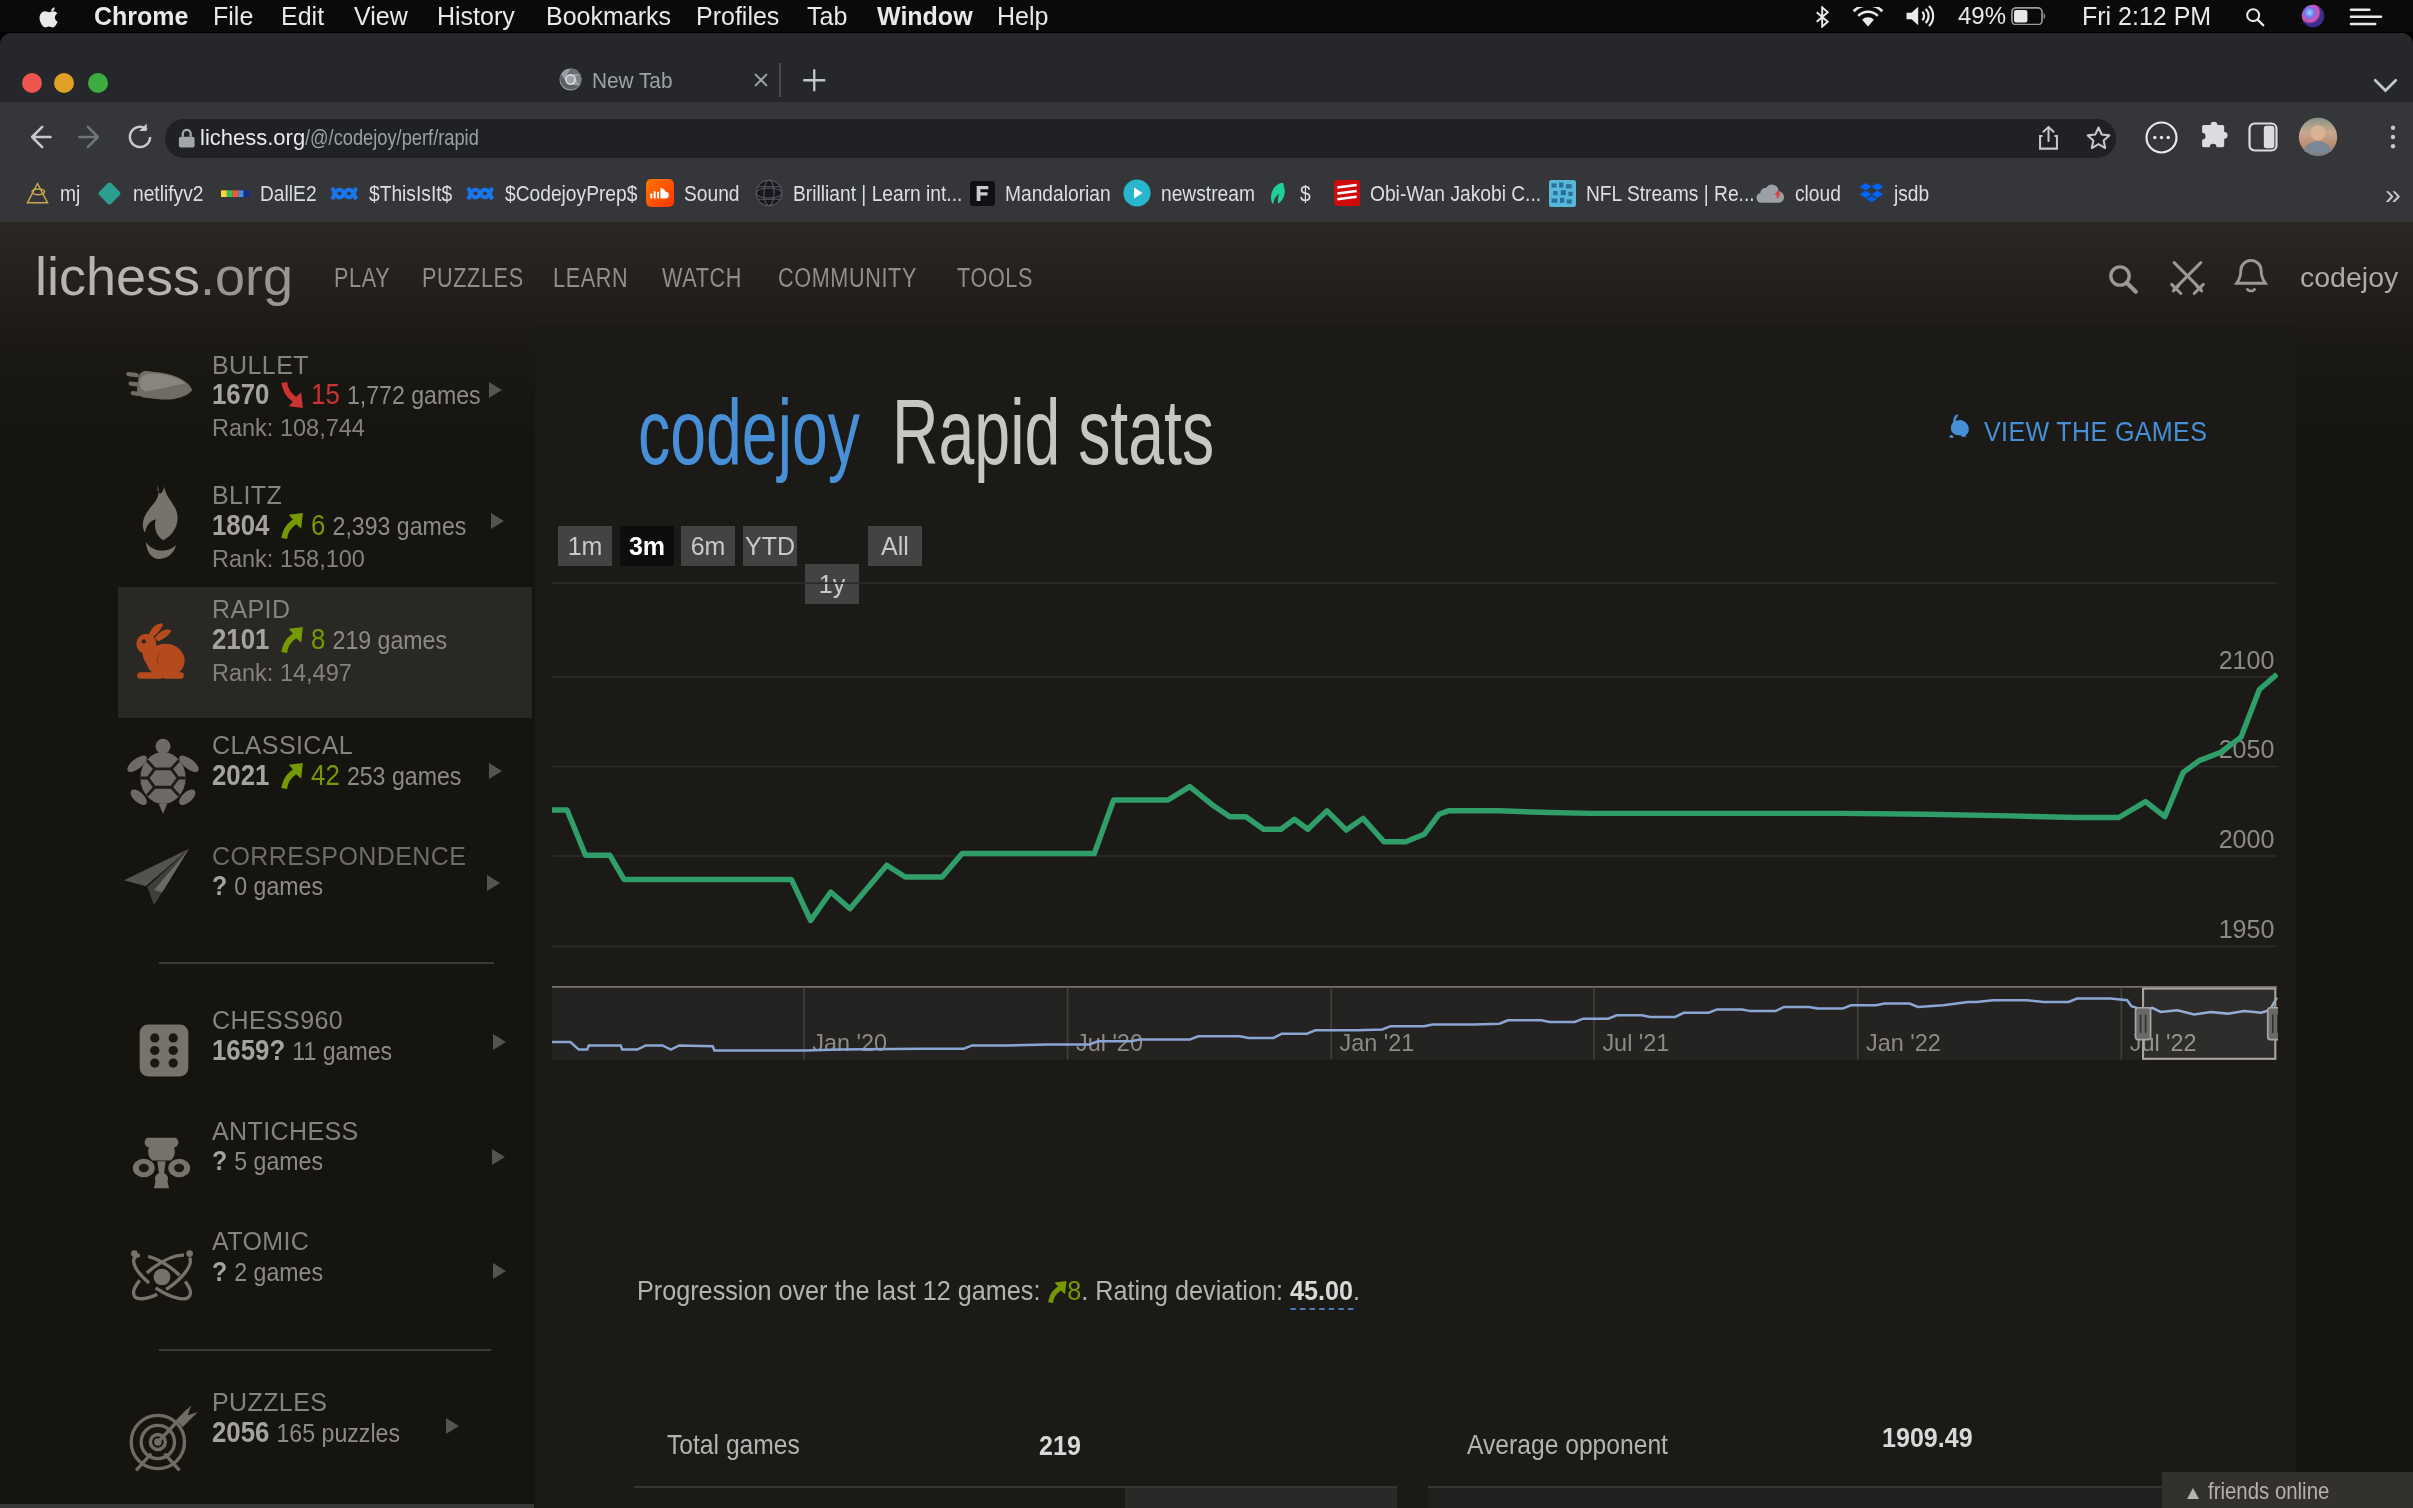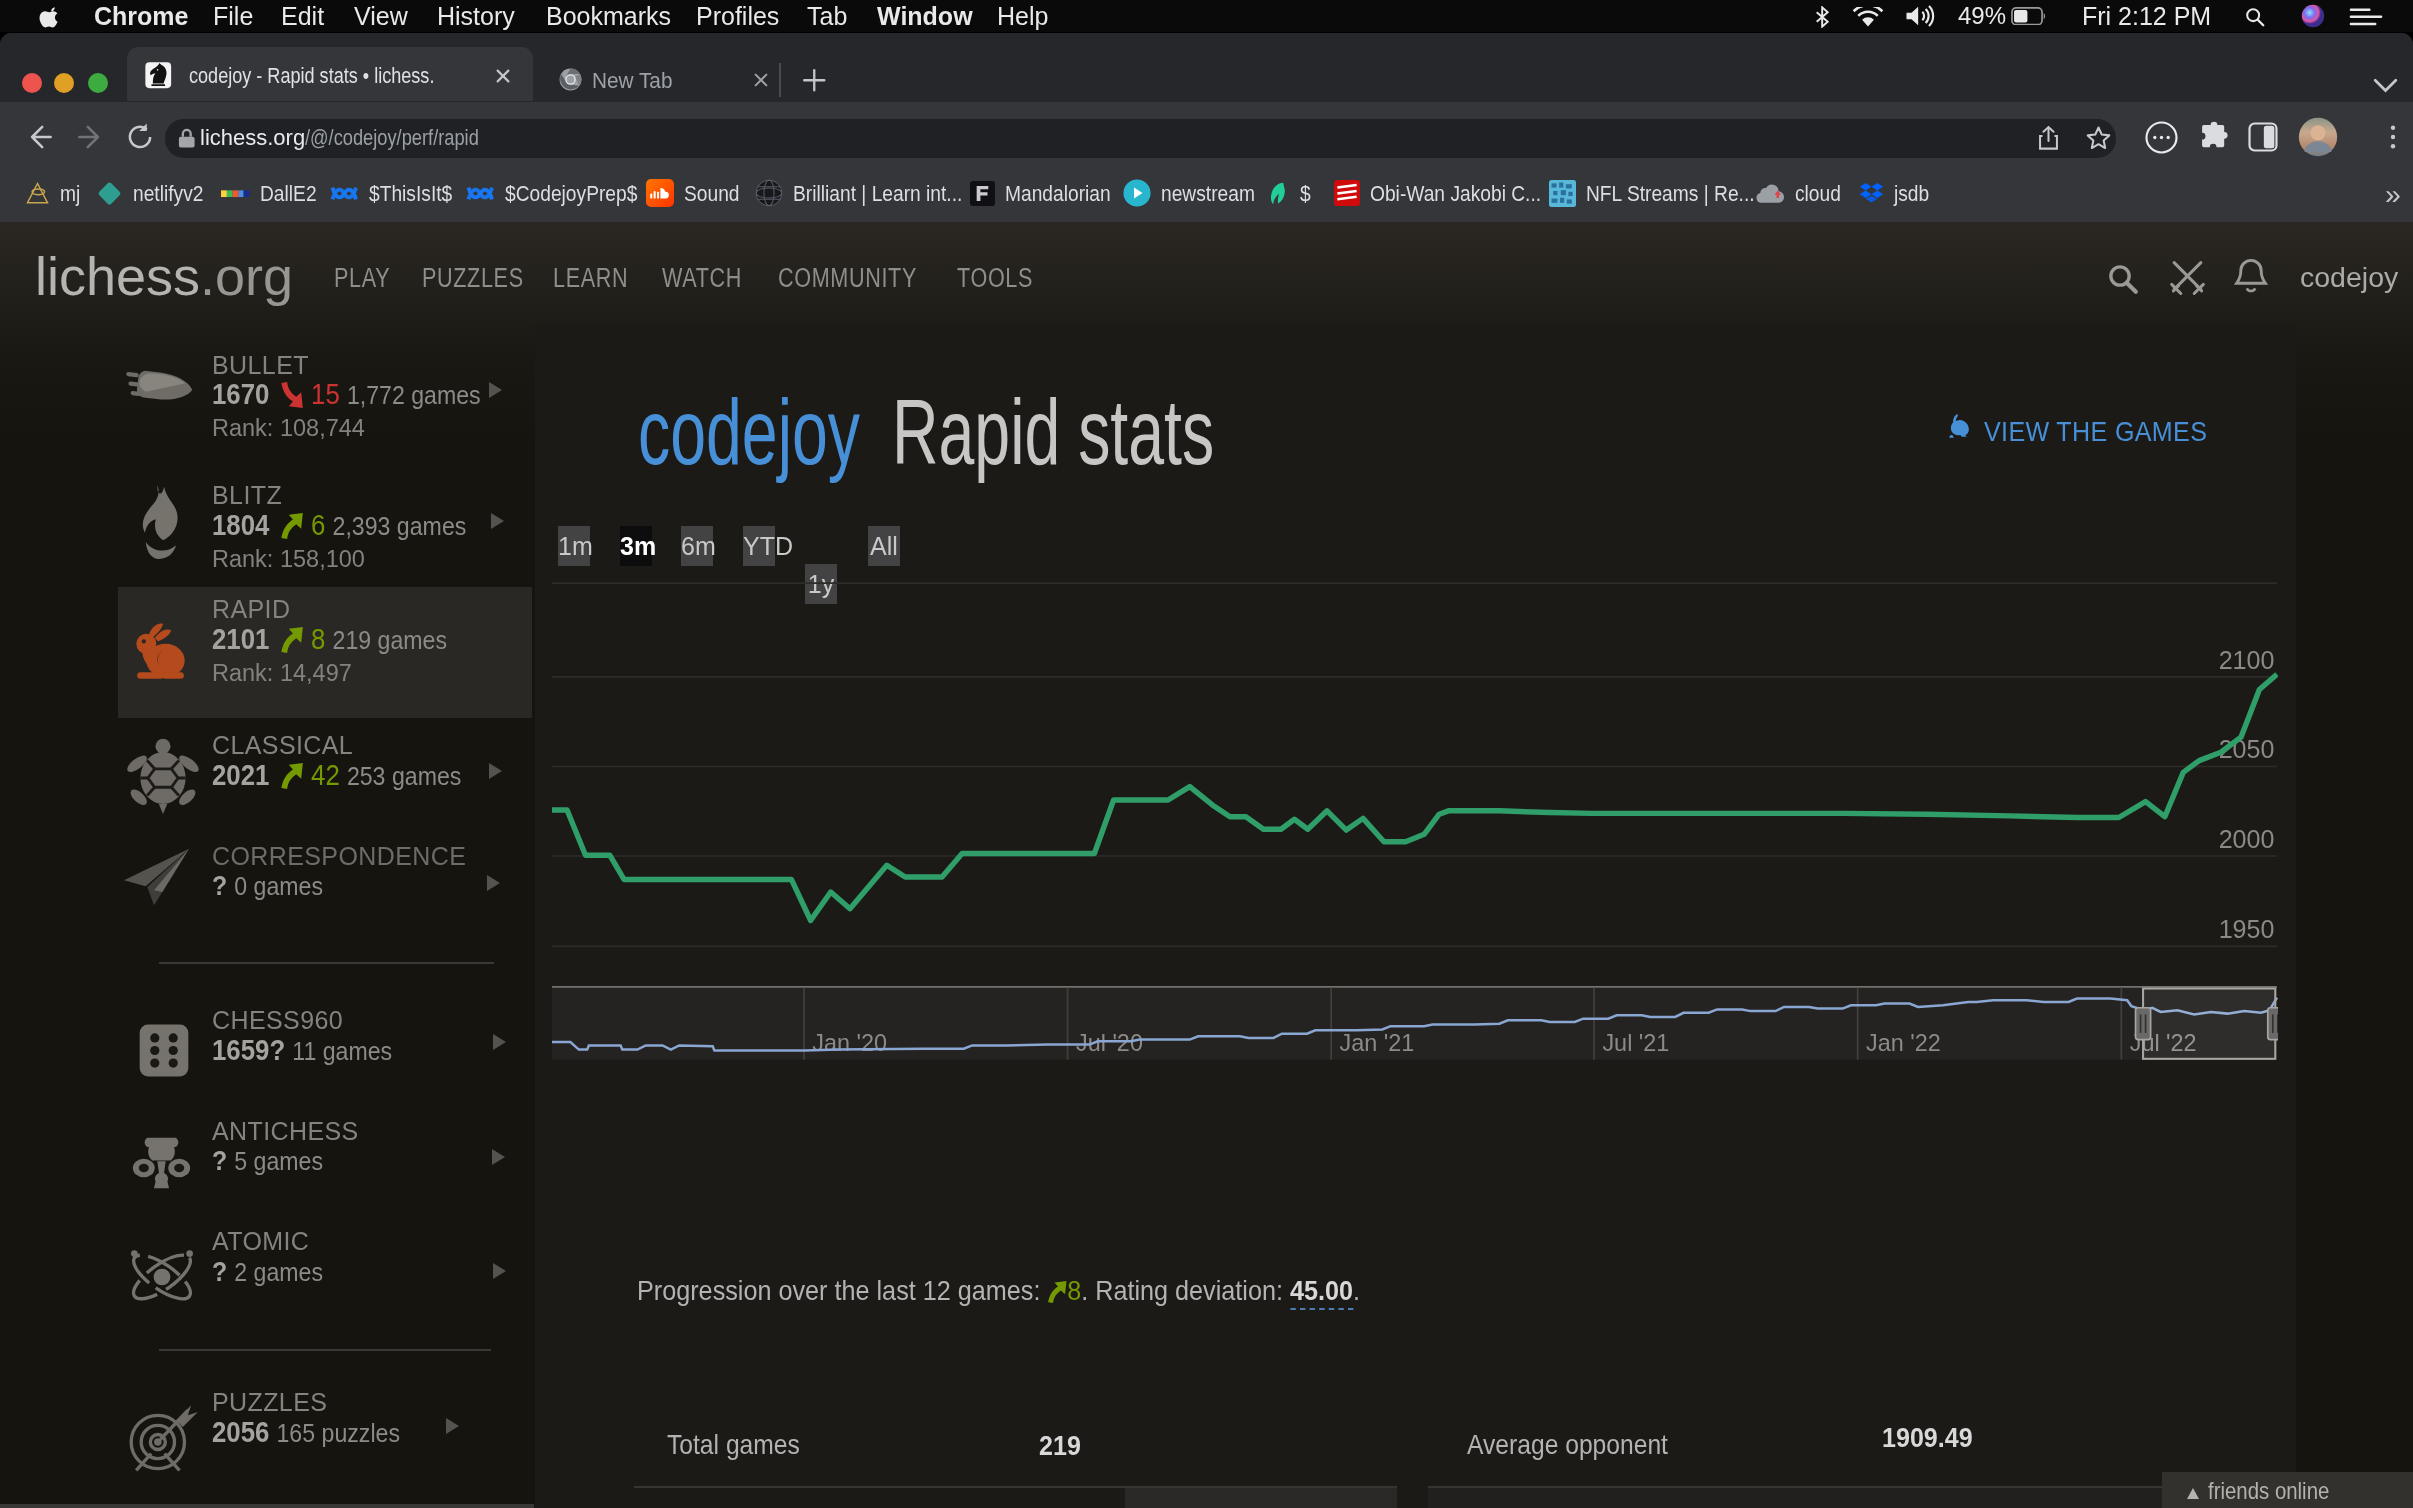--- a/index.html
+++ b/index.html
@@ -26,21 +26,21 @@
 .nav { position:absolute; top:39px; height:34px; line-height:34px; color:#8f8e8c; font-size:27px; letter-spacing:0.8px; transform:scaleX(0.8); transform-origin:0 50%; }
 .sbLabel { position:absolute; color:#858380; font-size:25px; letter-spacing:0.4px; height:34px; line-height:34px; }
 .sbNums { position:absolute; font-size:28.5px; color:#8d8b89; white-space:nowrap; height:37px; line-height:37px; transform:scaleX(0.89); transform-origin:0 50%; }
 .sbNums b { color:#a5a3a1; font-weight:bold; font-size:29px; }
 .sbRank { position:absolute; color:#84827f; font-size:23.5px; height:30px; line-height:30px; }
 .tri { position:absolute; width:0; height:0; border-left:13.4px solid #55534f; border-top:8.4px solid transparent; border-bottom:8.4px solid transparent; }
 .grn { color:#759900; }
 .red { color:#cc3333; }
 #h1 { position:absolute; left:638px; top:164px; font-size:92px; line-height:92px; color:#c7c6c4; white-space:nowrap; }
 #h1 .u { color:#4790d8; }
-.btn { position:absolute; top:304px; height:40px; width:32px; background:#434343; color:#c9c9c9; font-size:25px; text-align:center; line-height:40px; }
+.btn { position:absolute; top:304px; height:40px; width:54px; background:#434343; color:#c9c9c9; font-size:25px; text-align:center; line-height:40px; }
 #rating { position:absolute; left:637px; top:952px; font-size:53px; color:#989898; white-space:nowrap; }
 #rating b { color:#d4d4d4; font-weight:600; }
 #rating .bl { color:#4790d8; }
 #prog { position:absolute; left:637px; top:1053px; font-size:28px; color:#b3b3b3; }
 #prog b { color:#d8d8d8; }
 .tlabel { position:absolute; font-size:28px; color:#b3b3b3; height:34px; line-height:34px; }
 .tval { position:absolute; font-size:28.5px; color:#d8d8d8; font-weight:bold; height:34px; line-height:34px; }
 .tline { position:absolute; height:1.7px; background:#37352f; }
 #friends { position:absolute; left:2162px; top:1250px; width:251px; height:37px; background:#33312d; color:#b5b2ae; font-size:24px; line-height:37px; padding-left:25px; }
 </style>
@@ -100,32 +100,20 @@
         <line x1="2" y1="10.5" x2="38" y2="10.5"></line>
         <line x1="2" y1="19" x2="31" y2="19"></line>
       </g>
     </svg>
 </div>
 <div id="window">
   <div id="tabstrip">
     <div class="tl" style="left:22px;background:#ee544e;"></div>
     <div class="tl" style="left:54px;background:#dfa023;"></div>
     <div class="tl" style="left:88px;background:#3eab41;"></div>
-    <div id="tab1">
-      <svg class="abs" style="left:17px;top:14.2px" width="28.5" height="28.5" viewBox="0 0 42 42">
-          <rect x="2" y="2" width="38" height="38" rx="6" fill="#f4f4f4"></rect>
-          <path fill="#111" d="M13 33 C13 26 14 21 17 18 C15 18 12 19 10 21 C8 19 9 15 12 13 C15 10 19 9 21 6 L23 3 C24 5 26 6 28 7 C32 10 34 15 33 20 C32 26 30 29 29 33 Z"></path>
-          <path stroke="#111" stroke-width="2.6" d="M11 35.5 H31"></path>
-          <circle cx="20" cy="13" r="1.2" fill="#f4f4f4"></circle>
-        </svg>
-      <div class="abs" style="left:62px;top:16px;width:335px;font-size:22.6px;color:#dfe1e5;white-space:nowrap;overflow:hidden;-webkit-mask-image:linear-gradient(to right,#000 82%,rgba(0,0,0,0.25) 95%,transparent);"><span style="display:inline-block;transform:scaleX(0.8);transform-origin:0 50%;">codejoy - Rapid stats • lichess.</span></div>
-      <svg class="abs" style="left:366px;top:19px" width="20" height="20" viewBox="0 0 26 26">
-          <path stroke="#c3c6cb" stroke-width="2.8" stroke-linecap="round" d="M6 6 L20 20 M20 6 L6 20"></path>
-        </svg>
-    </div>
     <svg class="abs" style="left:558px;top:34px" width="25" height="25" viewBox="0 0 48 48">
         <circle cx="24" cy="24" r="21" fill="#9aa0a6"></circle>
         <path fill="#6b6f74" d="M24 3 a21 21 0 0 1 18.2 10.5 L24 13.5 a10.5 10.5 0 0 0 -9 5 Z"></path>
         <path fill="#7e8287" d="M42.2 13.5 a21 21 0 0 1 -1.4 22.4 L33.7 21.5 a10.5 10.5 0 0 0 -0.5 -3.5 Z"></path>
         <path fill="#5c6065" d="M40.8 35.9 A21 21 0 0 1 5.8 13.5 l9.2 13.7 a10.5 10.5 0 0 0 9.4 6.3 Z"></path>
         <circle cx="24" cy="24" r="10" fill="#e8eaed"></circle>
         <circle cx="24" cy="24" r="7.5" fill="#9aa0a6"></circle>
       </svg>
     <div class="abs" style="left:592px;top:35px;font-size:22.6px;color:#9da2a8;"><span style="display:inline-block;transform:scaleX(0.92);transform-origin:0 50%;">New Tab</span></div>
     <svg class="abs" style="left:751px;top:37px" width="20" height="20" viewBox="0 0 26 26">

